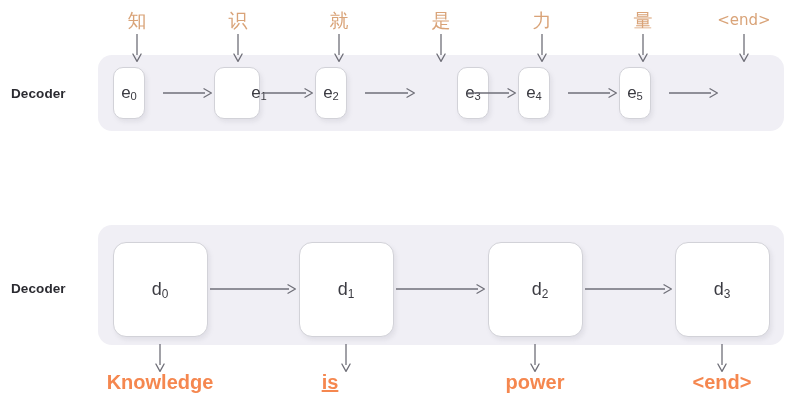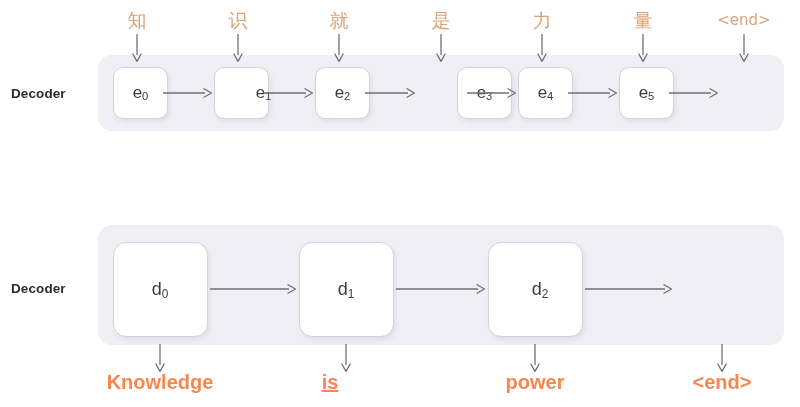--- a/index.html
+++ b/index.html
@@ -60,21 +60,21 @@
     border: 1px solid #d2d2d8;
     border-radius: 10px;
     box-shadow: 2px 3px 4px rgba(120,120,140,0.13);
     display: flex;
     align-items: center;
     justify-content: center;
     color: #3b3b42;
     box-sizing: border-box;
   }
   .cell.enc {
-    width: 55px;
+    width: 32px;
     height: 52px;
     top: 67px;
     font-size: 17px;
   }
   .cell.dec {
     width: 95px;
     height: 95px;
     top: 242px;
     border-radius: 13px;
     font-size: 18px;
@@ -244,20 +244,23 @@
     </div>
     <div class="cell dec" style="left: 112.5px;">
       <span class="lbl">d<sub>0</sub></span>
     </div>
     <div class="cell dec" style="left: 298.5px;">
       <span class="lbl">d<sub>1</sub></span>
     </div>
     <div class="cell dec" style="left: 487.5px; padding-left: 10px;">
       <span class="lbl">d<sub>2</sub></span>
     </div>
+    <div class="cell dec" style="left: 674.5px;">
+      <span class="lbl">d<sub>3</sub></span>
+    </div>
     <div class="harrow dec" style="left: 210px; width: 86px;">
       <svg width="86" height="12" viewBox="0 0 86 12">
         <line x1="0" y1="6" x2="79" y2="6" stroke="#6f6f78" stroke-width="1.3"></line>
         <polyline points="78,1.8 85.4,6 78,10.2" fill="none" stroke="#6f6f78" stroke-width="1.3" stroke-linecap="round" stroke-linejoin="round"></polyline>
       </svg>
     </div>
     <div class="harrow dec" style="left: 396px; width: 89px;">
       <svg width="89" height="12" viewBox="0 0 89 12">
         <line x1="0" y1="6" x2="82" y2="6" stroke="#6f6f78" stroke-width="1.3"></line>
         <polyline points="81,1.8 88.4,6 81,10.2" fill="none" stroke="#6f6f78" stroke-width="1.3" stroke-linecap="round" stroke-linejoin="round"></polyline>

